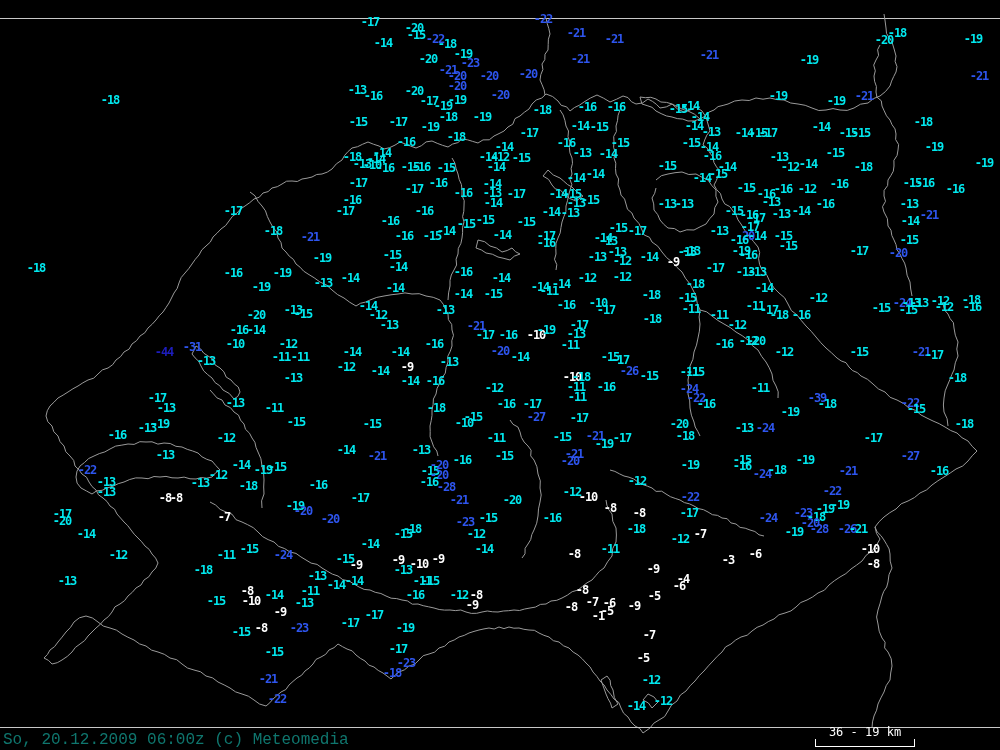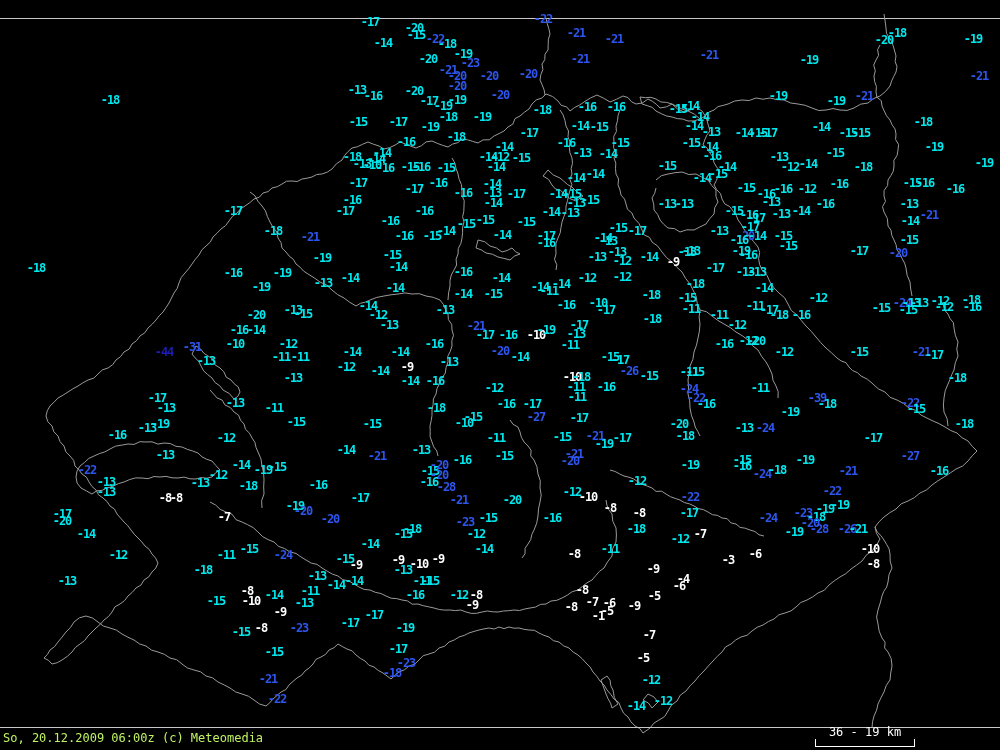--- a/index.html
+++ b/index.html
@@ -1,21 +1,21 @@
 <!DOCTYPE html>
 <html><head>
 <meta charset="utf-8">
 <style>
   html,body{margin:0;padding:0;background:#000;}
   #screen{position:relative;width:1000px;height:750px;background:#000;overflow:hidden;
           font-family:"DejaVu Sans Mono",monospace;}
   #titlebar{position:absolute;left:3px;top:2px;color:#fff;font-size:12px;white-space:nowrap;}
   #sep-top{position:absolute;left:0;top:18px;width:1000px;height:1px;background:#c8c8c8;}
   #sep-bottom{position:absolute;left:0;top:727px;width:1000px;height:1px;background:#c8c8c8;}
-  #footer-text{position:absolute;left:3px;top:731px;color:#bef264;font-size:12px;white-space:nowrap;}
+  #footer-text{position:absolute;left:3px;top:731px;color:#0f766e;font-size:16px;white-space:nowrap;font-family:Liberation Mono, monospace;}
   #map{position:absolute;left:0;top:19px;width:1000px;height:708px;}
   #svg-map{position:absolute;left:0;top:-19px;width:1000px;height:750px;}
   #svg-map path{fill:none;stroke:#9a9a9a;stroke-width:1;}
   #stations{position:absolute;left:0;top:-19px;width:1000px;height:750px;}
   .station{position:absolute;transform:translate(-50%,-50%);
            font:bold 12px "DejaVu Sans Mono",monospace;letter-spacing:-1px;
            white-space:nowrap;line-height:12px;}
   #scale{position:absolute;right:85px;bottom:3px;width:100px;text-align:center;}
   #scale-label{color:#fff;font-size:12px;line-height:12px;margin-bottom:1px;}
   #scale-bracket{height:7px;border-left:1px solid #fff;border-right:1px solid #fff;

